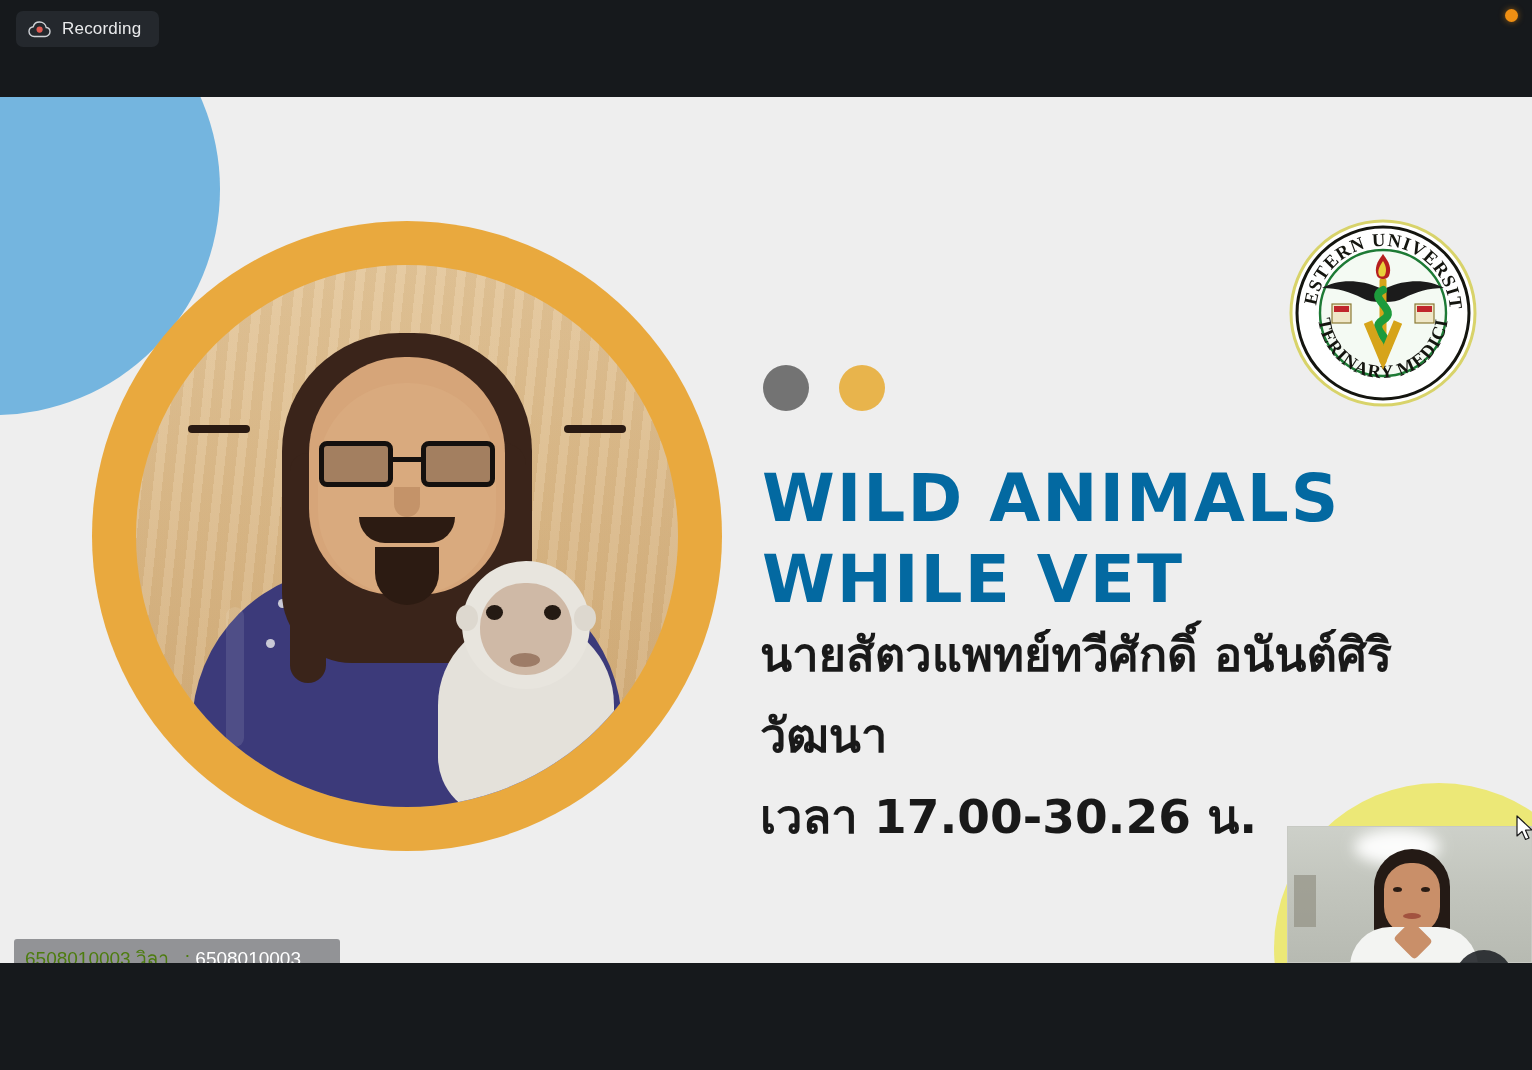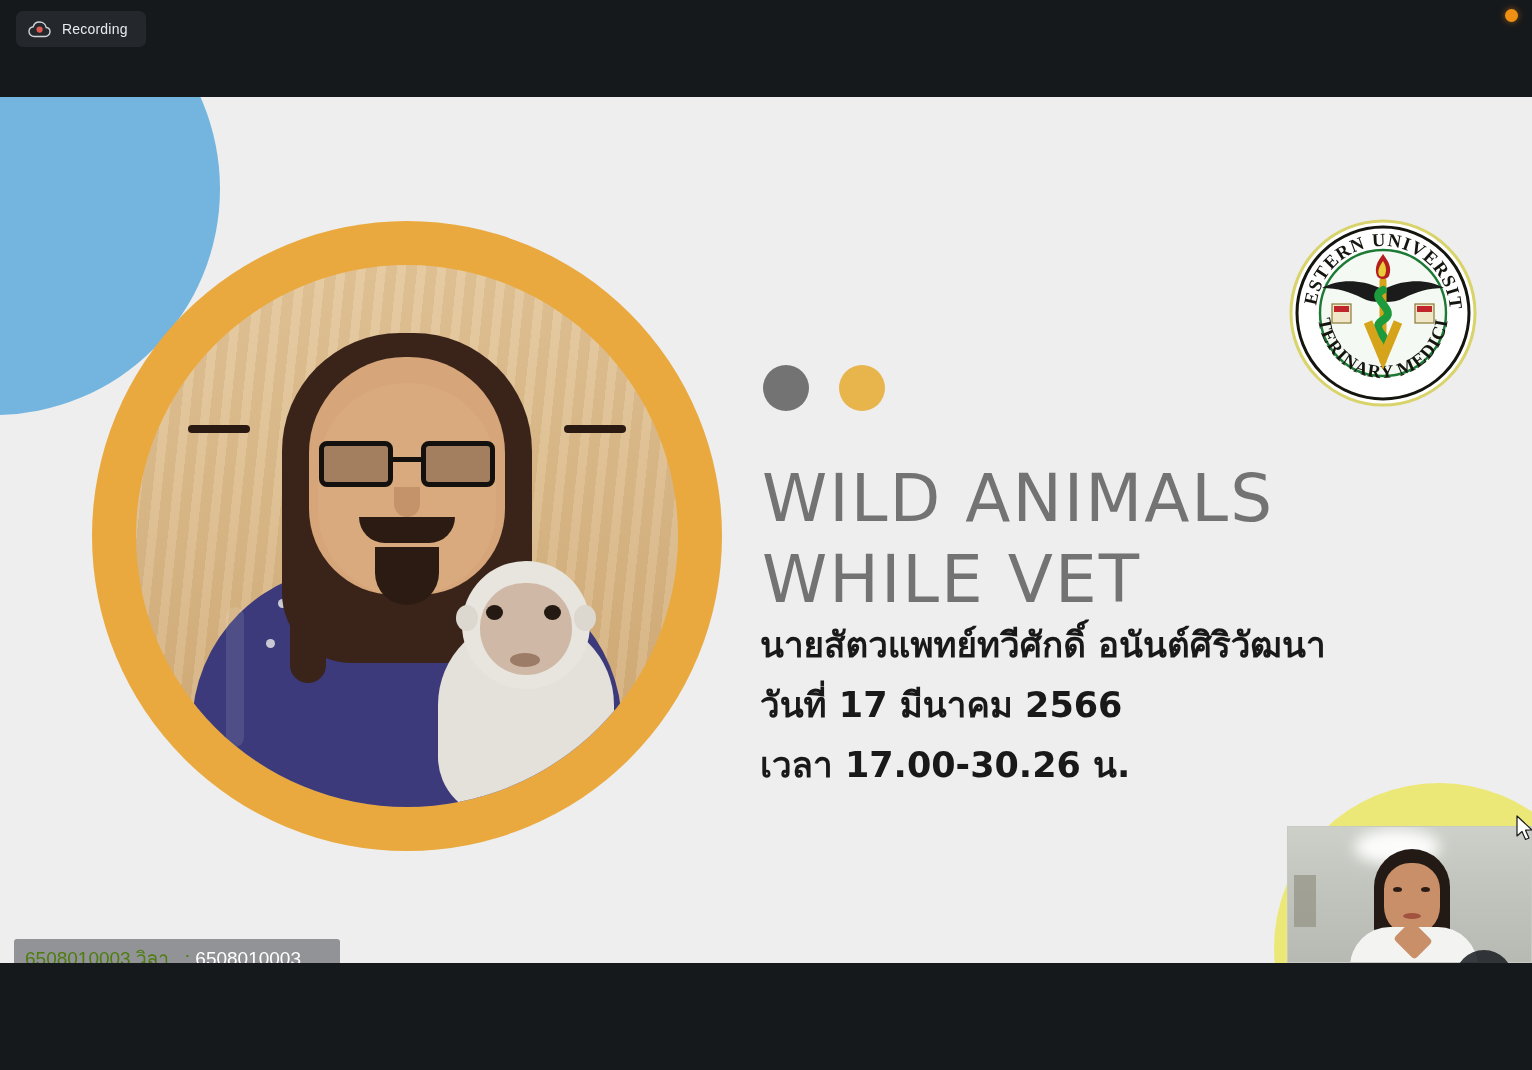--- a/index.html
+++ b/index.html
@@ -16,21 +16,21 @@
     position:absolute; left:0; top:0; width:1532px; height:97px;
     background:#16191c;
   }
   .rec-badge{
     position:absolute; left:16px; top:11px;
     height:36px; display:flex; align-items:center; gap:10px;
     padding:0 18px 0 12px;
     background:#24282d; border-radius:7px;
   }
   .rec-badge .cloud{ width:24px; height:18px; position:relative; }
-  .rec-label{ color:#e9eaec; font-size:14px; letter-spacing:.2px; }
+  .rec-label{ color:#e9eaec; font-size:17px; letter-spacing:.2px; }
 
   .rec-dot-tr{
     position:absolute; right:14px; top:9px;
     width:13px; height:13px; border-radius:50%;
     background:#ef8f13;
     box-shadow:0 0 6px rgba(239,143,19,.55);
   }
 
   
   .slide{
@@ -164,34 +164,34 @@
   
   .dots{ position:absolute; left:763px; top:268px; display:flex; gap:30px; }
   .dot{ width:46px; height:46px; border-radius:50%; }
   .dot.gray{ background:#737373; }
   .dot.gold{ background:#e8b44c; }
 
   
   .title{
     position:absolute; left:762px; top:368px;
     width:700px;
-    color:#737373;
+    color:#0369a1;
     font-family:"DejaVu Sans", sans-serif;
-    font-weight:400;
+    font-weight:700;
     font-size:66px;
     line-height:1.02;
     letter-spacing:2px;
   }
   .title .l2{ display:block; margin-top:14px; }
 
   .subtitle{
     position:absolute; left:760px; top:518px;
     width:660px; color:#191919;
     font-family:"DejaVu Sans", sans-serif;
-    font-size:35px; line-height:1.72; font-weight:600;
+    font-size:47px; line-height:1.72; font-weight:600;
   }
 
   
   .logo{
     position:absolute; left:1288px; top:121px;
     width:190px; height:190px;
   }
 
   
   .caption{
@@ -324,21 +324,20 @@
       <span class="dot gold"></span>
     </div>
 
     <div class="title">
       <span>WILD ANIMALS</span>
       <span class="l2">WHILE VET</span>
     </div>
 
     <div class="subtitle">
       <div>นายสัตวแพทย์ทวีศักดิ์ อนันต์ศิริวัฒนา</div>
-      <div>วันที่ 17 มีนาคม 2566</div>
       <div>เวลา 17.00-30.26 น.</div>
     </div>
 
     <div class="logo">
       <svg width="190" height="190" viewBox="0 0 190 190">
         <defs>
           <path id="arcTop" d="M28,95 A67,67 0 0 1 162,95" fill="none"></path>
           <path id="arcBot" d="M30,95 A65,65 0 0 0 160,95" fill="none"></path>
         </defs>
         <circle cx="95" cy="95" r="92" fill="#ffffff" stroke="#d8d36a" stroke-width="3"></circle>

